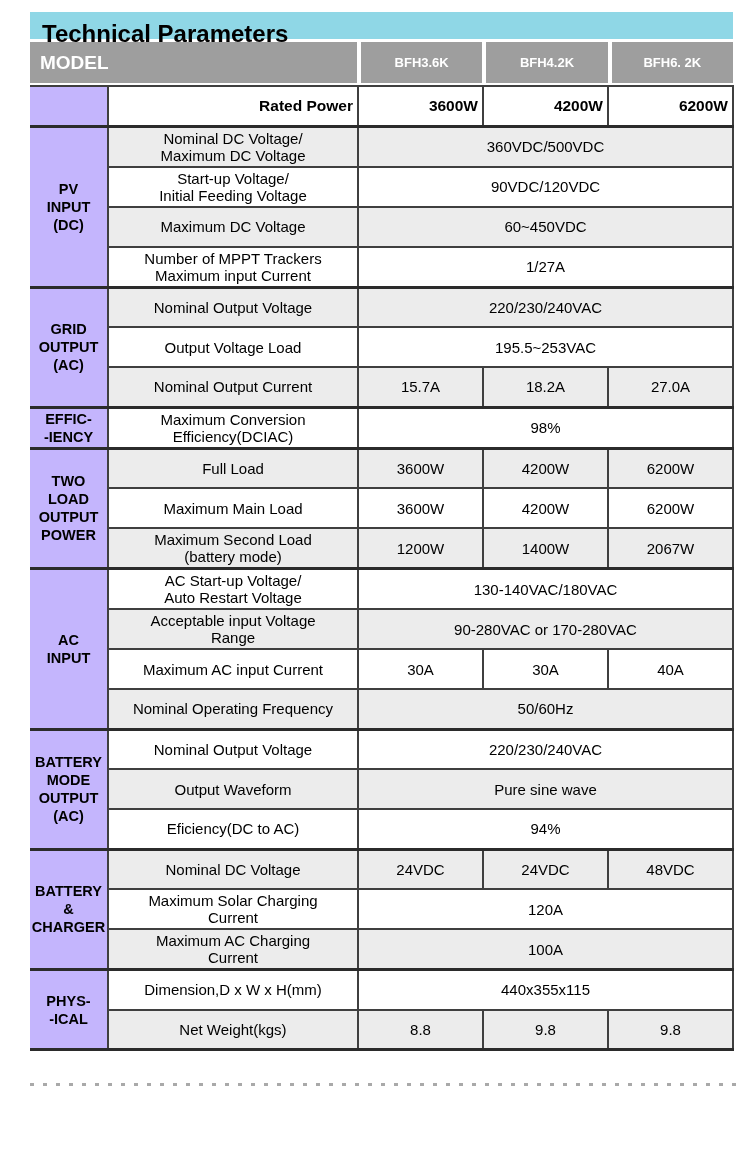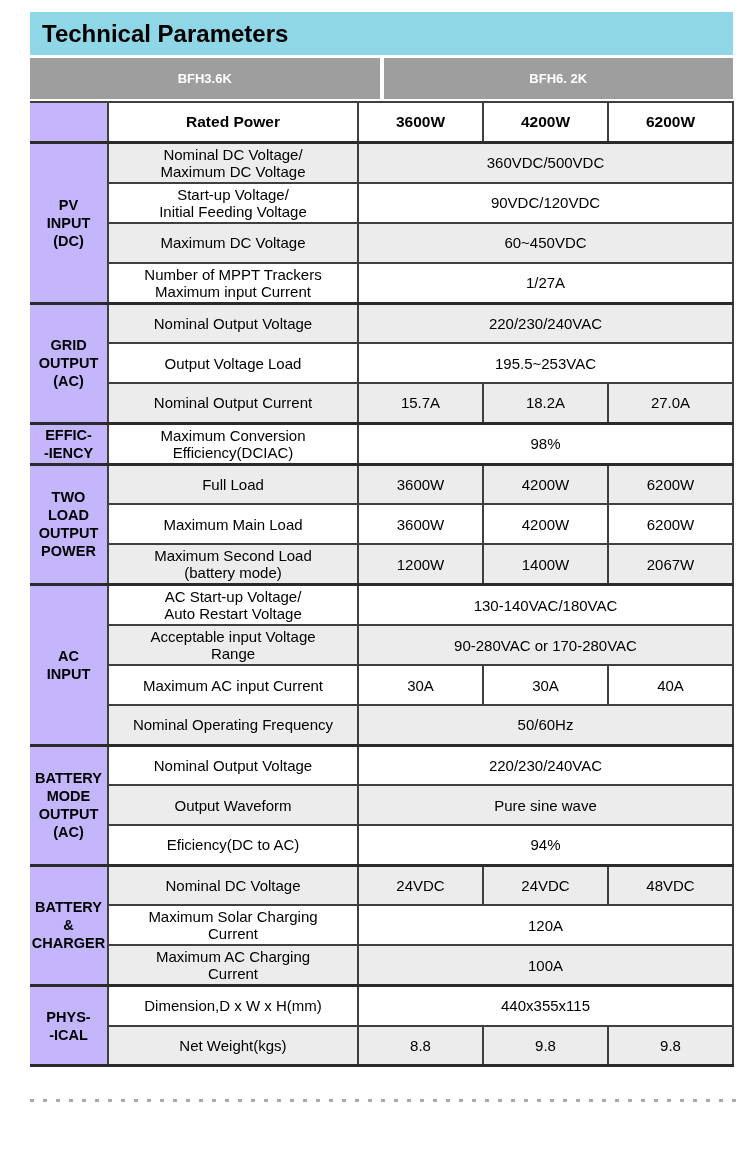--- a/index.html
+++ b/index.html
@@ -12,21 +12,21 @@
   *{box-sizing:border-box;}
   html,body{margin:0;padding:0;}
   body{
     width:750px;height:1150px;
     background:#ffffff;
     font-family:"Liberation Sans",sans-serif;
     overflow:hidden;
   }
   .page{padding:12px 0 0 30px;}
   .title-bar{
-    width:703px;height:43px;
+    width:703px;height:27px;
     background:var(--accent-cyan);
     margin-bottom:3px;
   }
   .title-bar span{
     display:inline-block;
     padding-left:12px;
     line-height:43px;
     font-size:24px;font-weight:bold;color:#000;
   }
   .model-row{
@@ -59,37 +59,39 @@
     border:none;
     border-bottom:3px solid var(--separator);
     font-weight:bold;white-space:pre-line;
     padding:0 1px;font-size:14.5px;line-height:18px;
     background:#c4b5fd;
   }
   td.cat-first{border-top:2px solid var(--border);}
   td.last{border-bottom:3px solid var(--separator);}
   td.shade{background:var(--row-shade);}
   td.rp{height:28px;}
-  td.bold{font-weight:bold;font-size:15.5px;}
+  td.bold{font-weight:bold;font-size:15.5px;text-align:right;}
   .dotted-line{
     width:710px;height:3px;margin-top:32px;
     background:repeating-linear-gradient(90deg,#a9a9a9 0 4px,transparent 4px 13px);
   }
 </style>
 </head>
 <body>
 
 <div class="page">
 
   <div class="title-bar">
     <span>Technical Parameters</span>
   </div>
 
   <div class="model-row">
+    <div class="model-cell model-label">MODEL</div>
     <div class="model-cell">BFH3.6K</div>
+    <div class="model-cell">BFH4.2K</div>
     <div class="model-cell">BFH6. 2K</div>
   </div>
 
   <table class="spec">
     <colgroup>
       <col style="width:78px">
       <col style="width:250px">
       <col style="width:125px">
       <col style="width:125px">
       <col style="width:125px">

